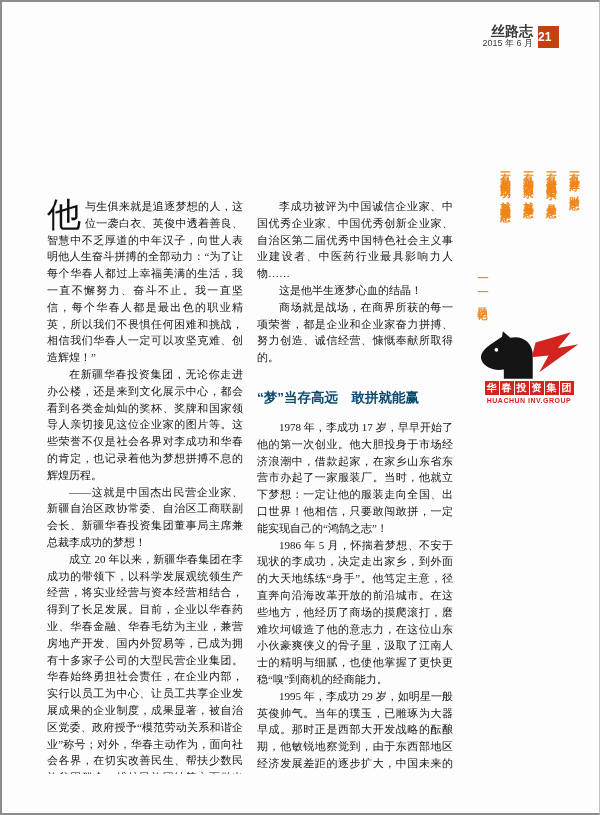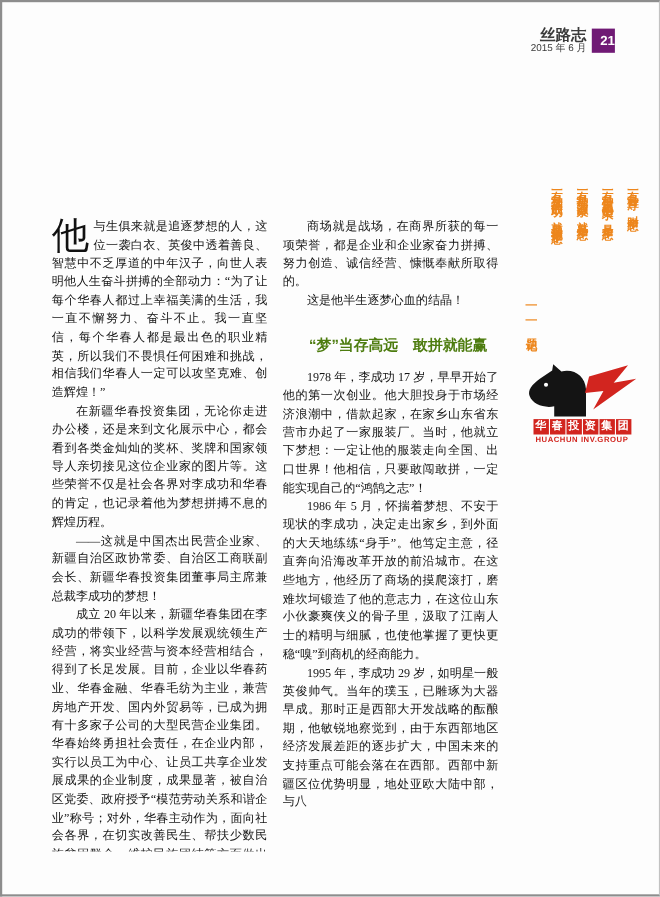--- a/index.html
+++ b/index.html
@@ -19,43 +19,43 @@
   }
   
   .header {
     position:absolute; top:24px; right:40px;
     display:flex; align-items:flex-start; gap:5px;
   }
   .header-meta { text-align:right; color:#3a3a3a; font-family:"Liberation Sans", sans-serif; }
   .journal-name { font-size:14px; font-weight:bold; line-height:11px; }
   .issue-date { font-size:9px; line-height:12px;text-align:right; }
   .page-badge {
-    width:21px; height:22px; background:#701a75; color:#fff;
-    font:bold 12px/22px "Liberation Sans", sans-serif; text-align:right;
+    width:21px; height:22px; background:#c2410c; color:#fff;
+    font:bold 12px/22px "Liberation Sans", sans-serif; text-align:left;
   }
   
   .columns {
     position:absolute; left:45px; top:196px;
     display:flex; gap:14px;
   }
   .col {
     width:196px; height:576px; overflow:hidden;
     font-size:11px; line-height:16.8px; color:#141414;
     text-align:justify;
   }
   .col p { text-indent:2em; }
   .col p.no-indent { text-indent:0; }
   .dropcap {
     float:left; font-size:34px; line-height:30px;
     padding:2px 4px 0 0; color:#111;
   }
   .section-heading {
     font-family:"Liberation Sans", sans-serif;
-    color:#4d7c0f; font-weight:bold; font-size:13.5px;
-    line-height:18px; margin:23px 10px 12px; text-indent:0; text-align:right;
+    color:#0c4a6e; font-weight:bold; font-size:13.5px;
+    line-height:18px; margin:23px 0 12px; text-indent:0; text-align:left;
   }
   
   .epigraph {
     position:absolute; top:163px; right:16px; height:215px;
     writing-mode:vertical-rl; text-orientation:upright;
     font-family:"Liberation Sans", sans-serif;
     color:#ed861c; font-weight:bold; font-size:10.5px;
     letter-spacing:2px;
   }
   .epigraph .line { display:block; margin-left:6px; line-height:17px; }
@@ -116,22 +116,23 @@
   <div class="columns">
 
     <div class="col">
       <p class="no-indent"><span class="dropcap">他</span><span>与生俱来就是追逐梦想的人，这位一袭白衣、英俊中透着善良、智慧中不乏厚道的中年汉子，向世人表明他人生奋斗拼搏的全部动力：“为了让每个华春人都过上幸福美满的生活，我一直不懈努力、奋斗不止。我一直坚信，每个华春人都是最出色的职业精英，所以我们不畏惧任何困难和挑战，相信我们华春人一定可以攻坚克难、创造辉煌！”</span></p>
       <p>在新疆华春投资集团，无论你走进办公楼，还是来到文化展示中心，都会看到各类金灿灿的奖杯、奖牌和国家领导人亲切接见这位企业家的图片等。这些荣誉不仅是社会各界对李成功和华春的肯定，也记录着他为梦想拼搏不息的辉煌历程。</p>
       <p>——这就是中国杰出民营企业家、新疆自治区政协常委、自治区工商联副会长、新疆华春投资集团董事局主席兼总裁李成功的梦想！</p>
       <p>成立 20 年以来，新疆华春集团在李成功的带领下，以科学发展观统领生产经营，将实业经营与资本经营相结合，得到了长足发展。目前，企业以华春药业、华春金融、华春毛纺为主业，兼营房地产开发、国内外贸易等，已成为拥有十多家子公司的大型民营企业集团。华春始终勇担社会责任，在企业内部，实行以员工为中心、让员工共享企业发展成果的企业制度，成果显著，被自治区党委、政府授予“模范劳动关系和谐企业”称号；对外，华春主动作为，面向社会各界，在切实改善民生、帮扶少数民族贫困群众、维护民族团结等方面做出了突出贡献，被自治区评定为“承担社会责任、改善民生的先进典型”；此外，华春集团还被评为中国优秀企业、“全国政府放心用户满意先进单位”、“全国建设信用诚信企业”、全国制造行业质量服务信誉 AAA 级单位、“全国政府放心、用</p>
     </div>
 
     <div class="col">
+      <p>李成功被评为中国诚信企业家、中国优秀企业家、中国优秀创新企业家、自治区第二届优秀中国特色社会主义事业建设者、中医药行业最具影响力人物……</p>
+      <p>这是他半生逐梦心血的结晶！</p>
       <p>商场就是战场，在商界所获的每一项荣誉，都是企业和企业家奋力拼搏、努力创造、诚信经营、慷慨奉献所取得的。</p>
-      <p>这是他半生逐梦心血的结晶！</p>
       <h3 class="section-heading">“梦”当存高远　敢拼就能赢</h3>
       <p>1978 年，李成功 17 岁，早早开始了他的第一次创业。他大胆投身于市场经济浪潮中，借款起家，在家乡山东省东营市办起了一家服装厂。当时，他就立下梦想：一定让他的服装走向全国、出口世界！他相信，只要敢闯敢拼，一定能实现自己的“鸿鹄之志”！</p>
       <p>1986 年 5 月，怀揣着梦想、不安于现状的李成功，决定走出家乡，到外面的大天地练练“身手”。他笃定主意，径直奔向沿海改革开放的前沿城市。在这些地方，他经历了商场的摸爬滚打，磨难坎坷锻造了他的意志力，在这位山东小伙豪爽侠义的骨子里，汲取了江南人士的精明与细腻，也使他掌握了更快更稳“嗅”到商机的经商能力。</p>
       <p>1995 年，李成功 29 岁，如明星一般英俊帅气。当年的璞玉，已雕琢为大器早成。那时正是西部大开发战略的酝酿期，他敏锐地察觉到，由于东西部地区经济发展差距的逐步扩大，中国未来的支持重点可能会落在在西部。西部中新疆区位优势明显，地处亚欧大陆中部，与八</p>
     </div>
 
   </div>
 
 </div>
 

